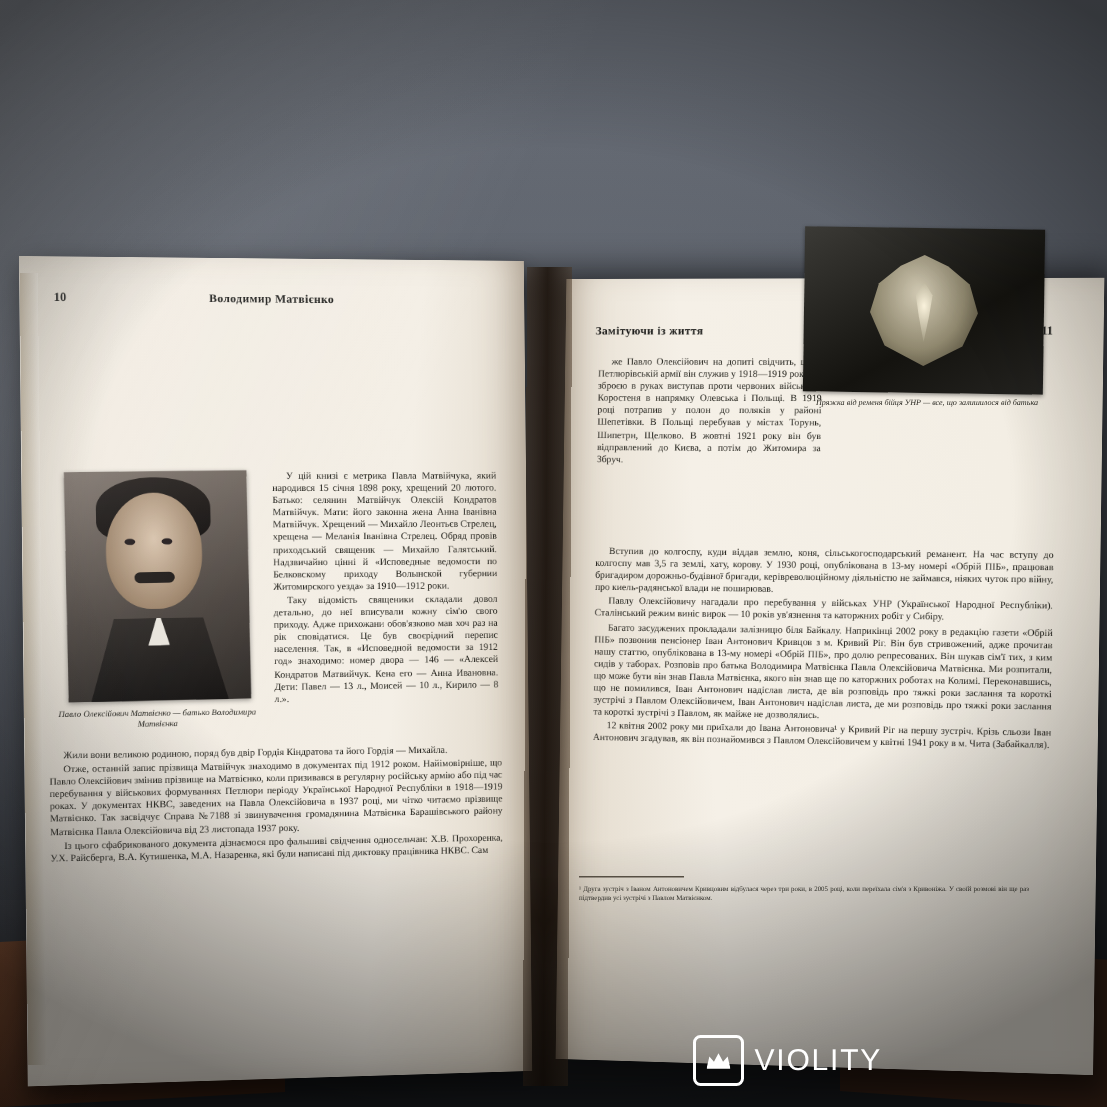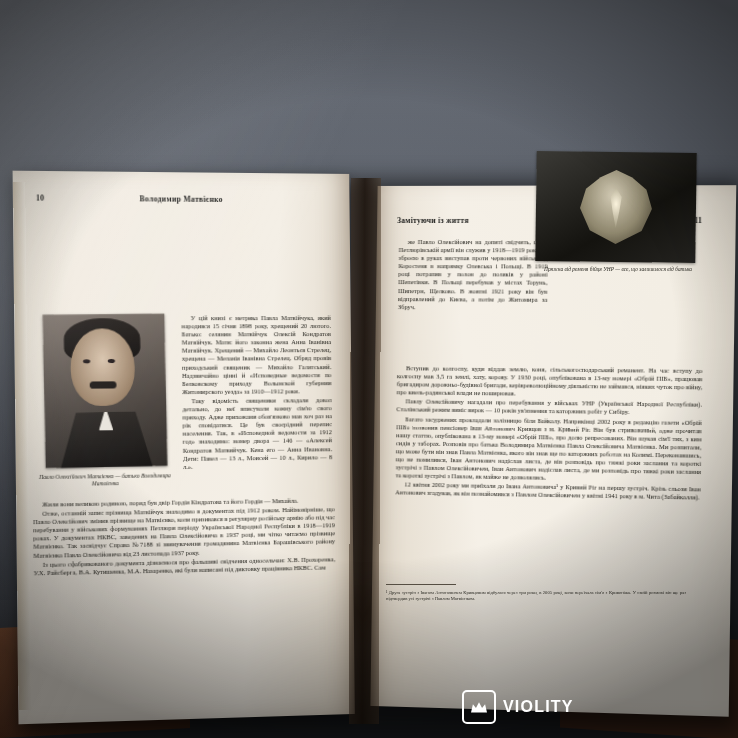--- a/index.html
+++ b/index.html
@@ -104,21 +104,21 @@
     background:linear-gradient(115deg,rgba(255,255,255,.18) 0%,rgba(255,255,255,0) 38%);}
   .vignette{position:absolute;inset:0;pointer-events:none;
     background:radial-gradient(ellipse 560px 420px at 368px 330px, rgba(0,0,0,0) 55%, rgba(0,0,0,.5) 100%);}
 
   
   .wm{position:absolute;left:462px;top:690px;display:flex;align-items:center;gap:7px;}
   .wm-box{width:30px;height:30px;border:2.4px solid #ffffff;border-radius:5px;
     display:flex;align-items:center;justify-content:center;}
   .wm-crown{width:16px;height:11px;background:#fff;
     clip-path:polygon(0 100%,12% 26%,31% 58%,50% 6%,69% 58%,88% 26%,100% 100%);}
-  .wm-text{color:#fff;font-family:"Liberation Sans",sans-serif;font-size:16px;letter-spacing:1.2px;font-weight:bold;}
+  .wm-text{color:#fff;font-family:"Liberation Sans",sans-serif;font-size:20px;letter-spacing:1.2px;font-weight:normal;}
 </style>
 </head>
 <body>
 
 <div id="scene">
   <div class="backdrop"></div>
   <div class="desk"></div>
   <div class="wood"></div>
   <div class="wood2"></div>
   <div class="desk-shadow"></div>

